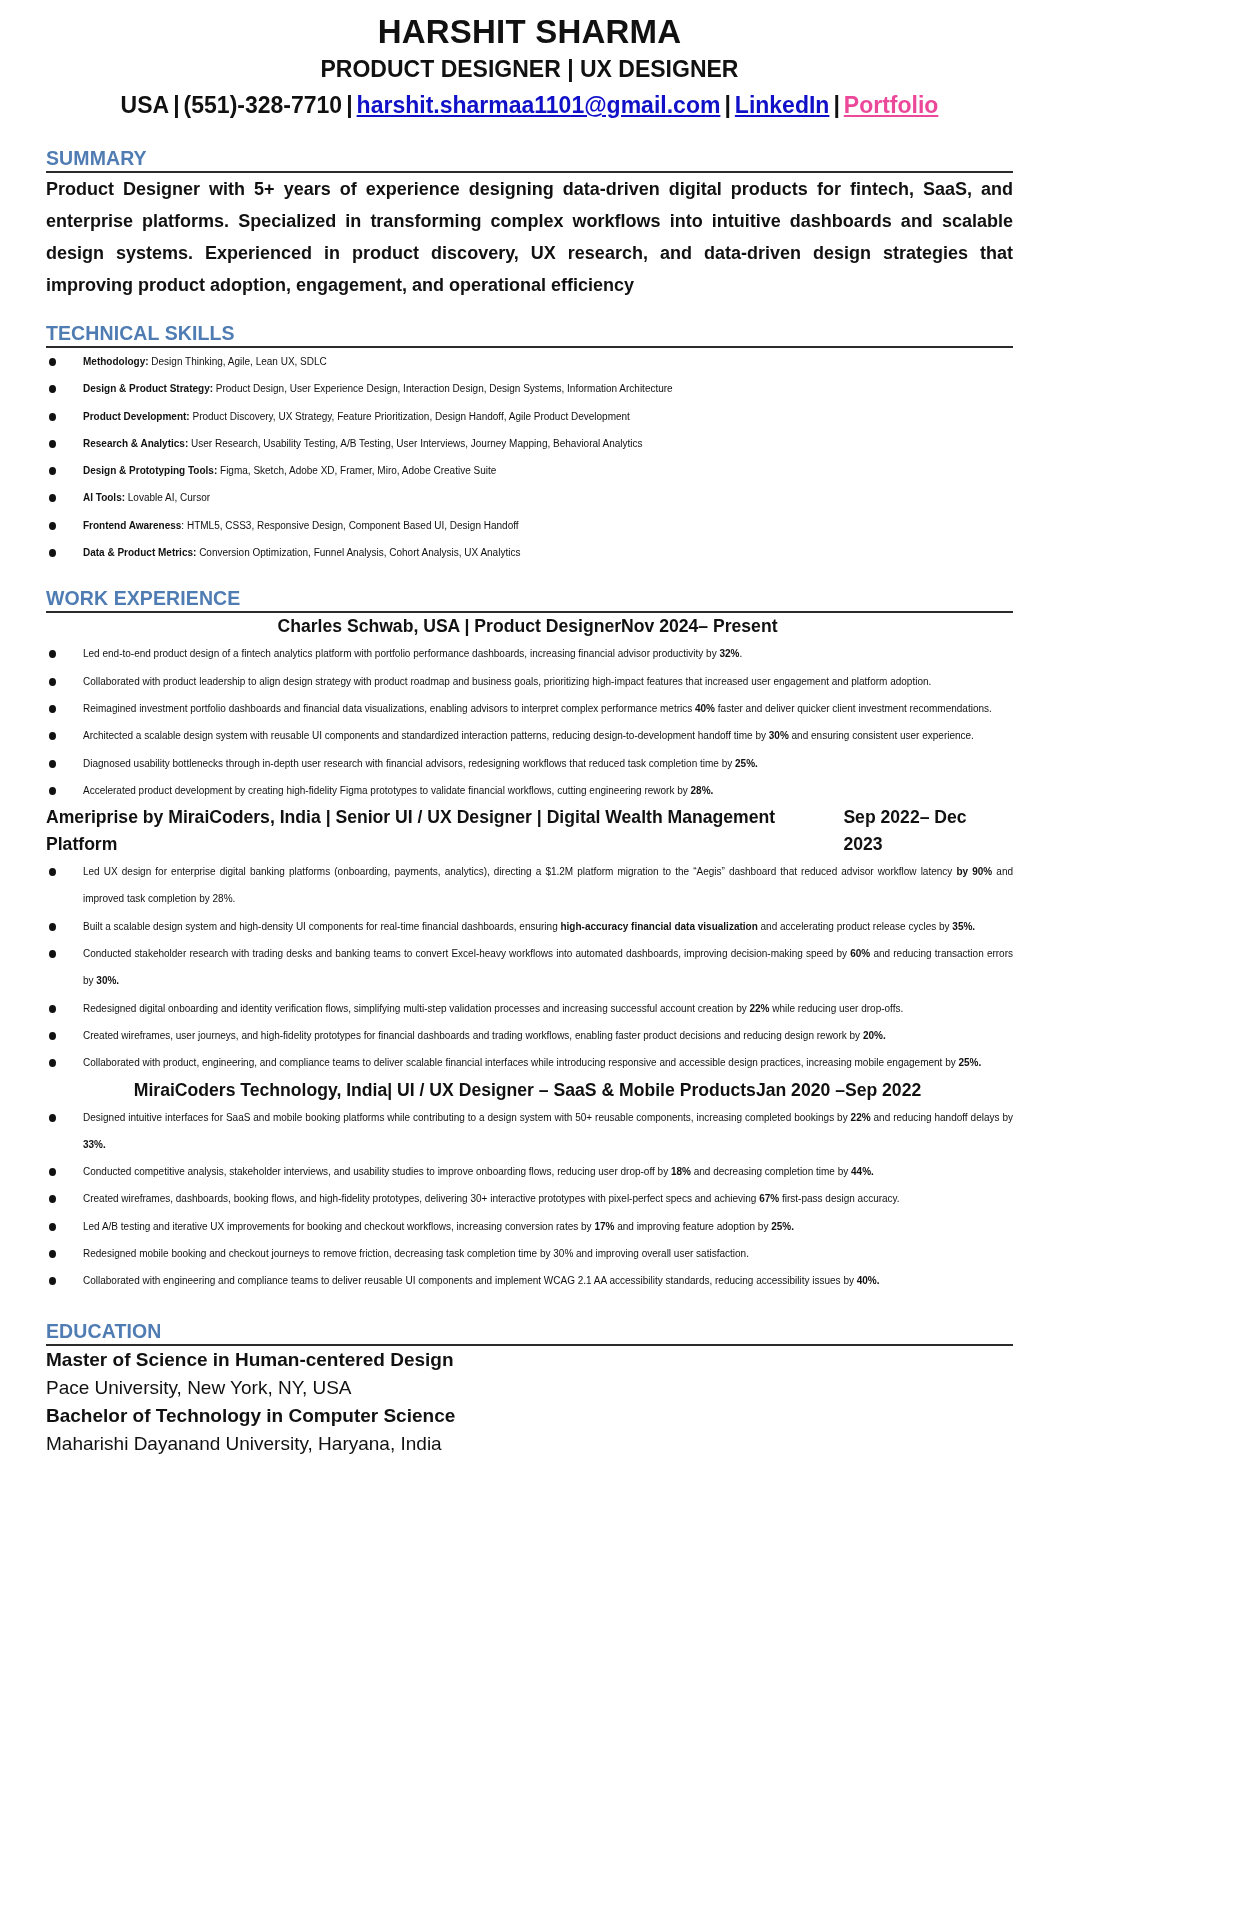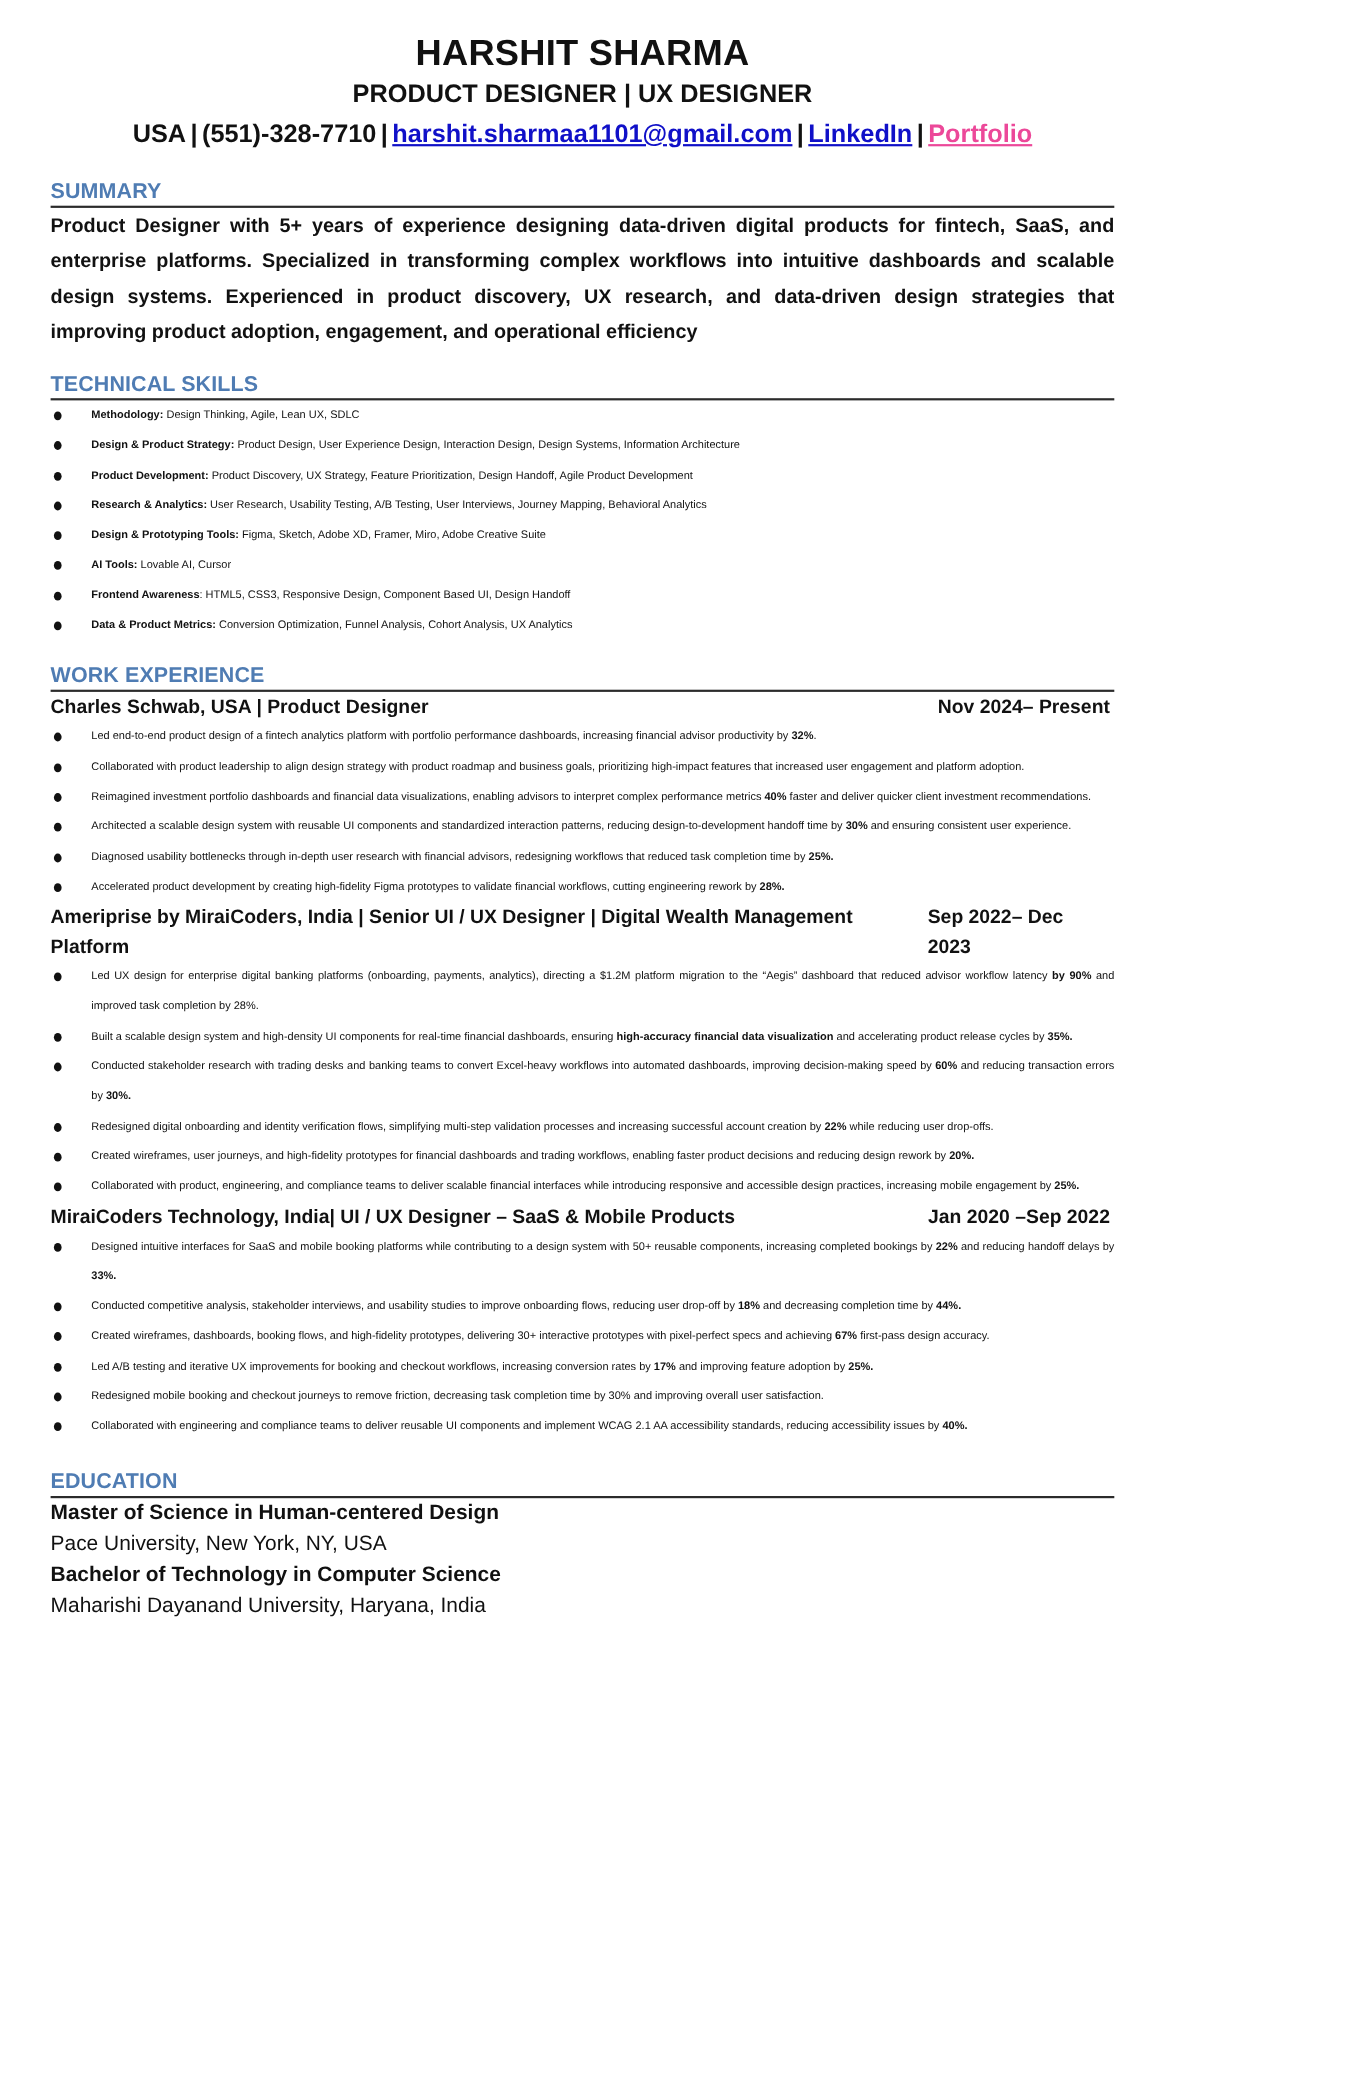--- a/index.html
+++ b/index.html
@@ -3,21 +3,21 @@
 <meta charset="utf-8">
 <style>
   html, body { margin: 0; padding: 0; background: #ffffff; }
   body {
     width: 1241px;
     height: 1905px;
     overflow: hidden;
     font-family: "Liberation Sans", sans-serif;
     color: #111111;
   }
-  .page { position: relative; padding: 0 46px 0 46px; box-sizing: border-box; width: 1059px; margin-top: 16px; }
+  .page { position: relative; padding: 0 46px 0 46px; box-sizing: border-box; width: 1059px; }
   .header { text-align: center; }
   .name { font-size: 33px; font-weight: bold; margin: 0; padding-top: 12px; line-height: 40px; letter-spacing: 0.2px; }
   .title-line { font-size: 23px; font-weight: bold; margin: 0; line-height: 34px; }
   .contact-line { font-size: 23px; font-weight: bold; margin: 0; line-height: 38px; }
   .contact-line a { color: #1010c8; text-decoration: underline; }
   .sep { padding: 0 4px; }
 
   .section { margin-top: 0; }
   .section-head {
     color: #4f7cb3;
@@ -38,21 +38,21 @@
   }
   ul.bullets { list-style: none; margin: 0; padding: 0; }
   ul.bullets li { position: relative; padding-left: 37px; font-size: 10px; line-height: 27.3px; }
   ul.bullets li .dot {
     position: absolute; left: 3px; top: 10px;
     width: 7px; height: 8px; border-radius: 50%; background: #111;
   }
   .skills li { font-size: 16.2px; line-height: 27.4px; }
   .exp li { text-align: justify; font-size: 16.3px; line-height: 26.7px; }
   .job-head {
-    display: flex; justify-content: space-between;
+    display: flex; justify-content: center;
     font-size: 17.6px; font-weight: bold; line-height: 27px; margin: 0;
   }
   .job-date { padding-right: 4px; }
   b { font-weight: bold; }
   .edu-line { font-size: 19px; line-height: 28px; margin: 0; }
   .edu-line.bold { font-weight: bold; }
 </style>
 </head>
 <body>
 

